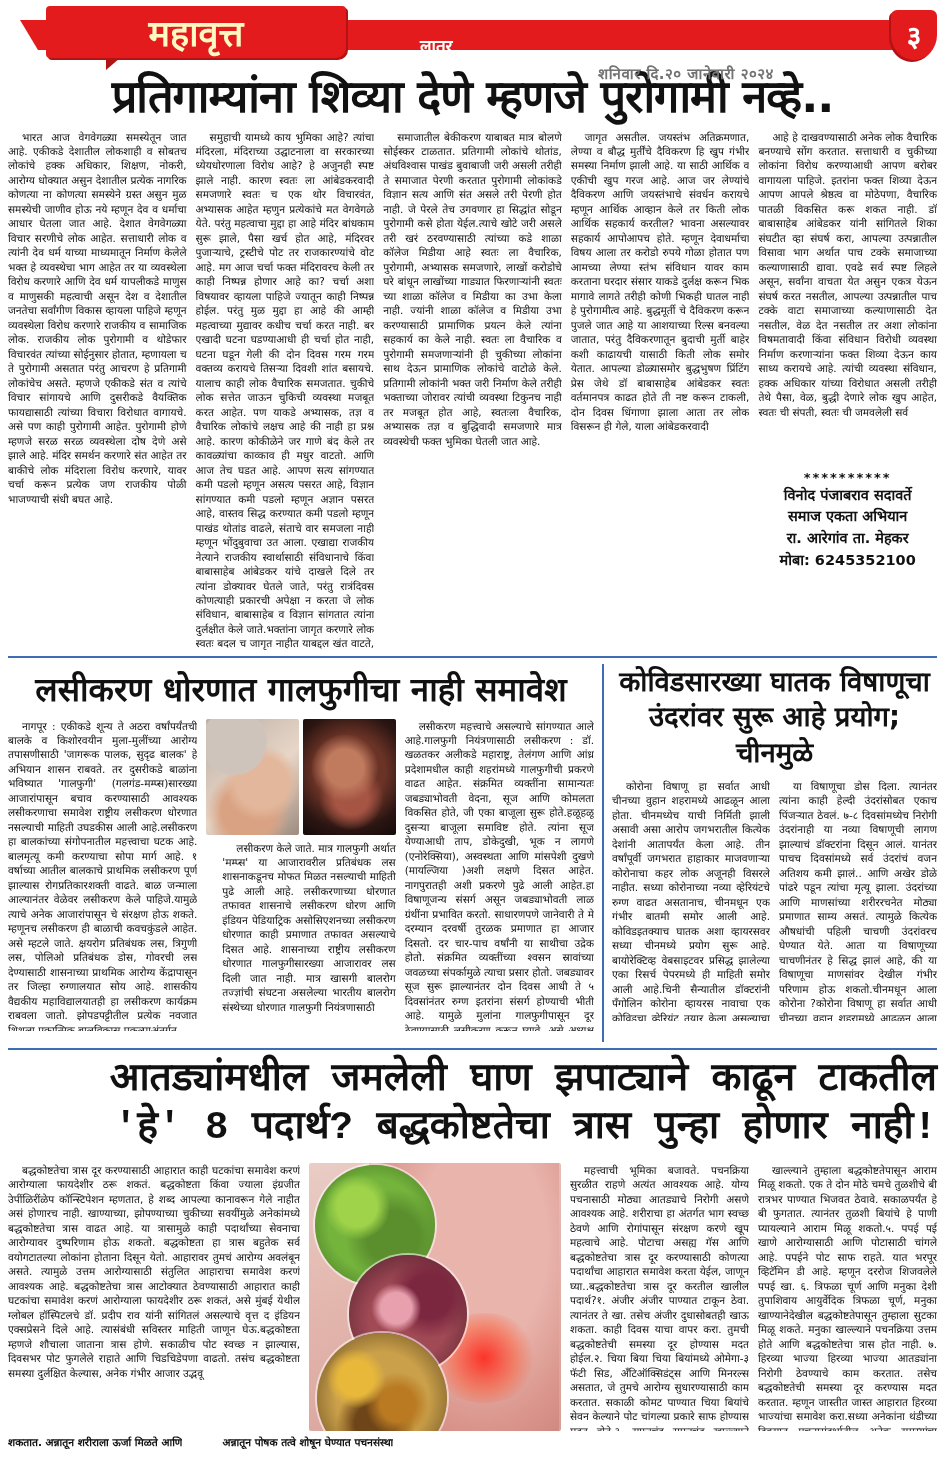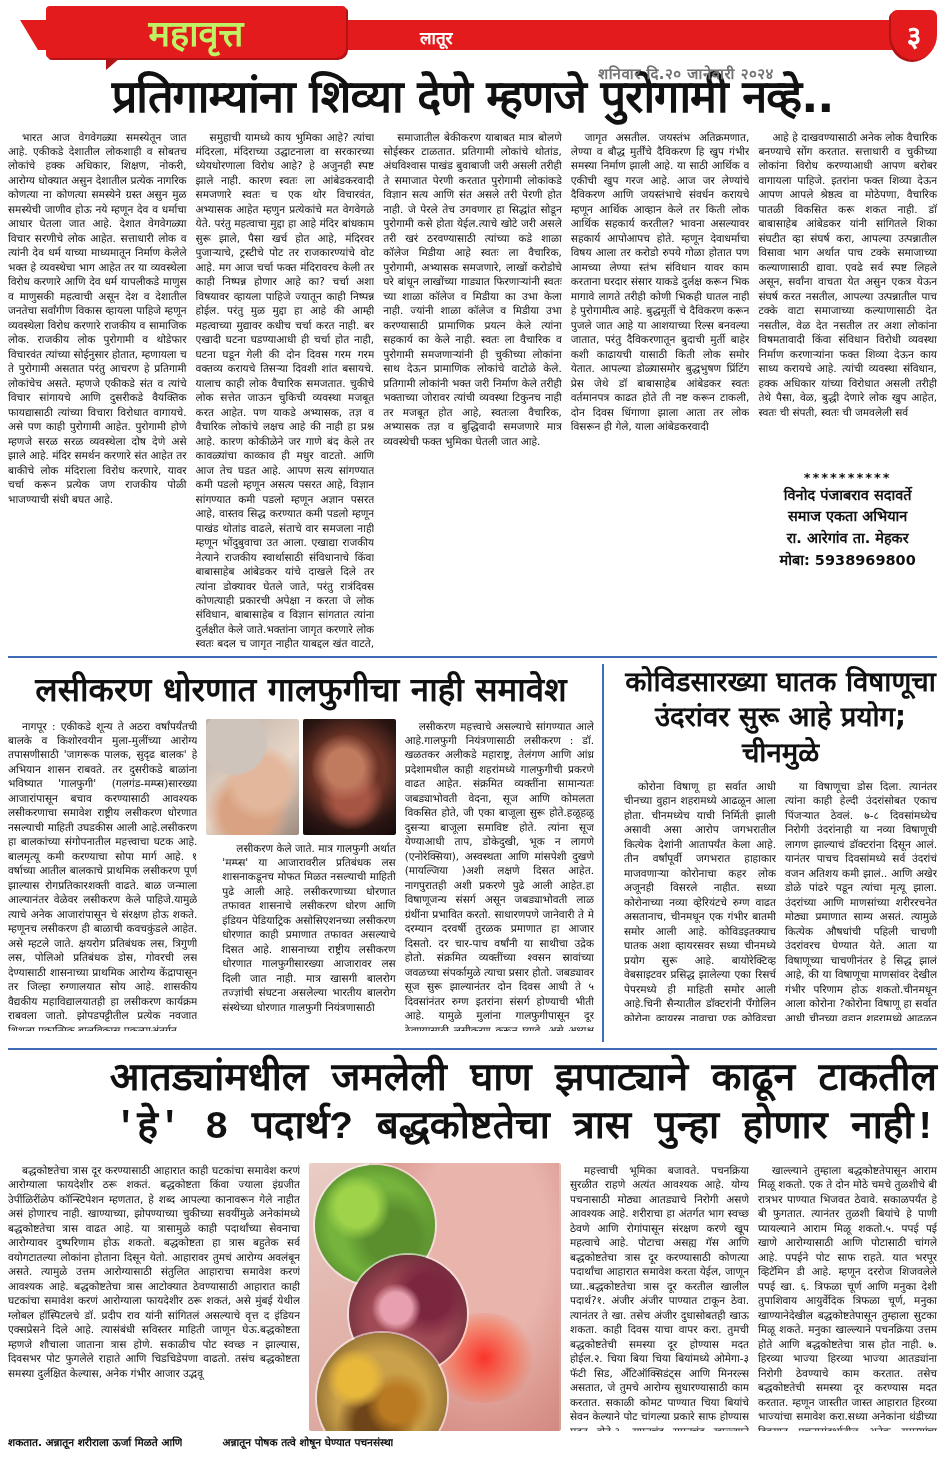--- a/index.html
+++ b/index.html
@@ -5,25 +5,25 @@
   * { margin:0; padding:0; box-sizing:border-box; }
   html,body { background:#ffffff; }
   body { font-family:"DejaVu Sans","Liberation Sans",sans-serif; color:#111; }
   .page { position:relative; width:945px; height:1483px; margin:0 auto; background:#fff; overflow:hidden; padding:0 8px; }
 
   
   .masthead { position:relative; height:62px; margin-top:6px; }
   .ribbon-strip { position:absolute; left:30px; right:40px; top:14px; height:30px; background:#e31b1d; }
   .ribbon-strip:before { content:""; position:absolute; left:-18px; top:0; border-top:30px solid #e31b1d; border-left:18px solid transparent; }
   .ribbon-strip:after { content:""; position:absolute; right:-16px; top:0; border-bottom:30px solid #e31b1d; border-right:16px solid transparent; }
-  .brand-box { position:absolute; left:38px; top:0; width:300px; height:52px; background:#e31b1d; color:#bef264;
+  .brand-box { position:absolute; left:38px; top:0; width:300px; height:52px; background:#e31b1d; color:#fef9c3;
                display:flex; align-items:center; justify-content:center; font-size:36px; font-weight:bold;
                border-radius:4px 4px 10px 4px; box-shadow:2px 2px 0 #b21315; }
   .brand-box:after { content:""; position:absolute; left:60px; bottom:-12px; border-top:12px solid #b21315; border-right:14px solid transparent; }
-  .edition { position:absolute; left:412px; top:20px; color:#fff; font-size:17px; font-weight:bold; }
+  .edition { position:absolute; left:412px; top:28px; color:#fff; font-size:17px; font-weight:bold; }
   .dateline { position:absolute; left:590px; top:21px; color:#737373; font-size:15px; font-weight:bold; letter-spacing:.5px;margin-top:36px; }
   .page-shield { position:absolute; right:0; top:4px; width:46px; height:50px; background:#e31b1d; color:#fff;
                  font-size:28px; font-weight:bold; display:flex; align-items:center; justify-content:center;
                  border-radius:6px 6px 50% 50%; box-shadow:-2px 2px 0 #b21315; }
 
   
   .lead-headline { text-align:center; font-size:45px; font-weight:bold; line-height:1.1; margin:4px 0 8px 0; letter-spacing:-1px; }
   .sec-headline { text-align:center; font-weight:bold; }
 
   
@@ -52,21 +52,21 @@
       radial-gradient(circle at 30% 20%, #cfc4bc 0 28%, transparent 30%),
       radial-gradient(circle at 60% 55%, #e3b79b 0 30%, transparent 45%),
       radial-gradient(circle at 45% 80%, #d9a283 0 25%, transparent 40%),
       linear-gradient(140deg,#b9aca4,#e8d7c8 55%,#9e8b7f); }
   .photo-child { background:
       radial-gradient(circle at 45% 42%, #c07a5e 0 22%, transparent 40%),
       radial-gradient(circle at 52% 68%, #a65544 0 18%, transparent 35%),
       radial-gradient(circle at 50% 45%, #6b3326 0 45%, #2a1512 75%, #140b0a 100%); }
   .v-mid-text { height:186px; overflow:hidden;margin-left:16px; }
 
-  .china-art { width:335px; border-left:2.5px solid #3f6db5; padding-left:20px; }
+  .china-art { width:335px; border-left:2.5px solid #3f6db5; padding-left:8px; }
   .china-art h2 { font-size:27.5px; line-height:1.3; margin:0 0 8px 0; }
   .china-body { display:flex; gap:9px; height:242px; overflow:hidden; }
   .china-body .ccol { flex:1 1 0; }
 
   
   .bottom-headline { text-align:right; font-size:39px; font-weight:bold; line-height:1.25; margin:6px 0 10px 0;font-family:Liberation Mono, monospace; }
   .bottom-body { display:flex; gap:9px; height:268px; overflow:hidden; }
   .b-left { width:292px; }
   .b-image { position:relative; width:252px; height:268px; overflow:hidden; border-radius:2px;
       background: linear-gradient(160deg,#e9cdc6 0%,#e3b7ae 40%,#d79f96 100%); }
@@ -112,21 +112,21 @@
     <div class="lcol coltext">समुहाची यामध्ये काय भुमिका आहे? त्यांचा मंदिरला, मंदिराच्या उद्घाटनाला वा सरकारच्या ध्येयधोरणाला विरोध आहे? हे अजुनही स्पष्ट झाले नाही. कारण स्वतः ला आंबेडकरवादी समजणारे स्वतः च एक थोर विचारवंत, अभ्यासक आहेत म्हणुन प्रत्येकांचे मत वेगवेगळे येते. परंतु महत्वाचा मुद्दा हा आहे मंदिर बांधकाम सुरू झाले, पैसा खर्च होत आहे, मंदिरवर पुजाऱ्याचे, ट्रस्टीचे पोट तर राजकारण्यांचे वोट आहे. मग आज चर्चा फक्त मंदिरावरच केली तर काही निष्पन्न होणार आहे का? चर्चा अशा विषयावर व्हायला पाहिजे ज्यातून काही निष्पन्न होईल. परंतु मुळ मुद्दा हा आहे की आम्ही महत्वाच्या मुद्यावर कधीच चर्चा करत नाही. बर एखादी घटना घडण्याआधी ही चर्चा होत नाही, घटना घडून गेली की दोन दिवस गरम गरम वक्तव्य करायचे तिसऱ्या दिवशी शांत बसायचे. यालाच काही लोक वैचारिक समजतात. चुकीचे लोक सत्तेत जाऊन चुकिची व्यवस्था मजबूत करत आहेत. पण याकडे अभ्यासक, तज्ञ व वैचारिक लोकांचे लक्षच आहे की नाही हा प्रश्न आहे. कारण कोकीळेने जर गाणे बंद केले तर कावळ्यांचा काव्काव ही मधुर वाटतो. आणि आज तेच घडत आहे. आपण सत्य सांगण्यात कमी पडलो म्हणून असत्य पसरत आहे, विज्ञान सांगण्यात कमी पडलो म्हणून अज्ञान पसरत आहे, वास्तव सिद्ध करण्यात कमी पडलो म्हणून पाखंड थोतांड वाढले, संताचे वार समजला नाही म्हणून भोंदुबुवाचा उत आला. एखाद्या राजकीय नेत्याने राजकीय स्वार्थासाठी संविधानाचे किंवा बाबासाहेब आंबेडकर यांचे दाखले दिले तर त्यांना डोक्यावर घेतले जाते, परंतु रात्रंदिवस कोणत्याही प्रकारची अपेक्षा न करता जे लोक संविधान, बाबासाहेब व विज्ञान सांगतात त्यांना दुर्लक्षीत केले जाते.भक्तांना जागृत करणारे लोक स्वतः बदल च जागृत नाहीत याबद्दल खंत वाटते, जागृत म्हणजे फक्त भक्तांचे दोष दाखवने नव्हे तर स्वतः ची व्यवस्था निर्माण करणे होय. अंधविश्वास, थोतांड, बुवाबाजी ला विरोध करून भक्तांना झोपलेले समजणारे लोक लेण्या, कोरेगाव भिमा चा जयस्तंभ,</div>
     <div class="lcol coltext">समाजातील बेकीकरण याबाबत मात्र बोलणे सोईस्कर टाळतात. प्रतिगामी लोकांचे थोतांड, अंधविश्वास पाखंड बुवाबाजी जरी असली तरीही ते समाजात पेरणी करतात पुरोगामी लोकांकडे विज्ञान सत्य आणि संत असले तरी पेरणी होत नाही. जे पेरले तेच उगवणार हा सिद्धांत सोडून पुरोगामी कसे होता येईल.त्याचे खोटे जरी असले तरी खरं ठरवण्यासाठी त्यांच्या कडे शाळा कॉलेज मिडीया आहे स्वतः ला वैचारिक, पुरोगामी, अभ्यासक समजणारे, लाखों करोडोचे घरे बांधून लाखोंच्या गाड्यात फिरणाऱ्यांनी स्वतः च्या शाळा कॉलेज व मिडीया का उभा केला नाही. ज्यांनी शाळा कॉलेज व मिडीया उभा करण्यासाठी प्रामाणिक प्रयत्न केले त्यांना सहकार्य का केले नाही. स्वतः ला वैचारिक व पुरोगामी समजणाऱ्यांनी ही चुकीच्या लोकांना साथ देऊन प्रामाणिक लोकांचे वाटोळे केले. प्रतिगामी लोकांनी भक्त जरी निर्माण केले तरीही भक्ताच्या जोरावर त्यांची व्यवस्था टिकुनच नाही तर मजबूत होत आहे, स्वतःला वैचारिक, अभ्यासक तज्ञ व बुद्धिवादी समजणारे मात्र व्यवस्थेची फक्त भुमिका घेतली जात आहे.</div>
     <div class="lcol coltext">जागृत असतील. जयस्तंभ अतिक्रमणात, लेण्या व बौद्ध मुर्तींचे दैविकरण हि खुप गंभीर समस्या निर्माण झाली आहे. या साठी आर्थिक व एकीची खुप गरज आहे. आज जर लेण्यांचे दैविकरण आणि जयस्तंभाचे संवर्धन करायचे म्हणून आर्थिक आव्हान केले तर किती लोक आर्थिक सहकार्य करतील? भावना असल्यावर सहकार्य आपोआपच होते. म्हणून देवाधर्माचा विषय आला तर करोडो रुपये गोळा होतात पण आमच्या लेण्या स्तंभ संविधान यावर काम करताना घरदार संसार याकडे दुर्लक्ष करून भिक मागावे लागते तरीही कोणी भिकही घातल नाही हे पुरोगामीत्व आहे. बुद्धमूर्ती चे दैविकरण करून पुजले जात आहे या आशयाच्या रिल्स बनवल्या जातात, परंतु दैविकरणातून बुदाची मुर्ती बाहेर कशी काढायची यासाठी किती लोक समोर येतात. आपल्या डोळ्यासमोर बुद्धभुषण प्रिंटिंग प्रेस जेथे डॉ बाबासाहेब आंबेडकर स्वतः वर्तमानपत्र काढत होते ती नष्ट करून टाकली, दोन दिवस धिंगाणा झाला आता तर लोक विसरून ही गेले, याला आंबेडकरवादी</div>
     <div class="lcol c5wrap">
       <div class="c5-text coltext">आहे हे दाखवण्यासाठी अनेक लोक वैचारिक बनण्याचे सोंग करतात. सत्ताधारी व चुकीच्या लोकांना विरोध करण्याआधी आपण बरोबर वागायला पाहिजे. इतरांना फक्त शिव्या देऊन आपण आपले श्रेष्ठत्व वा मोठेपणा, वैचारिक पातळी विकसित करू शकत नाही. डॉ बाबासाहेब आंबेडकर यांनी सांगितले शिका संघटीत व्हा संघर्ष करा, आपल्या उत्पन्नातील विसावा भाग अर्थात पाच टक्के समाजाच्या कल्याणासाठी द्यावा. एवढे सर्व स्पष्ट लिहले असून, सर्वांना वाचता येत असुन एकत्र येऊन संघर्ष करत नसतील, आपल्या उत्पन्नातील पाच टक्के वाटा समाजाच्या कल्याणासाठी देत नसतील, वेळ देत नसतील तर अशा लोकांना विषमतावादी किंवा संविधान विरोधी व्यवस्था निर्माण करणाऱ्यांना फक्त शिव्या देऊन काय साध्य करायचे आहे. त्यांची व्यवस्था संविधान, हक्क अधिकार यांच्या विरोधात असली तरीही तेथे पैसा, वेळ, बुद्धी देणारे लोक खुप आहेत, स्वतः ची संपती, स्वतः ची जमवलेली सर्व</div>
       <div class="author-box">
         <div class="stars">**********</div>
         <div class="a-line">विनोद पंजाबराव सदावर्ते</div>
         <div class="a-line">समाज एकता अभियान</div>
         <div class="a-line">रा. आरेगांव ता. मेहकर</div>
-        <div class="a-line">मोबा: 5938969800</div>
+        <div class="a-line">मोबा: 6245352100</div>
       </div>
     </div>
   </section>
 
   <div class="h-divider"></div>
 
   <section class="mid-section">
 
     <article class="vaccine-art">
       <h2 class="sec-headline">लसीकरण धोरणात गालफुगीचा नाही समावेश</h2>

